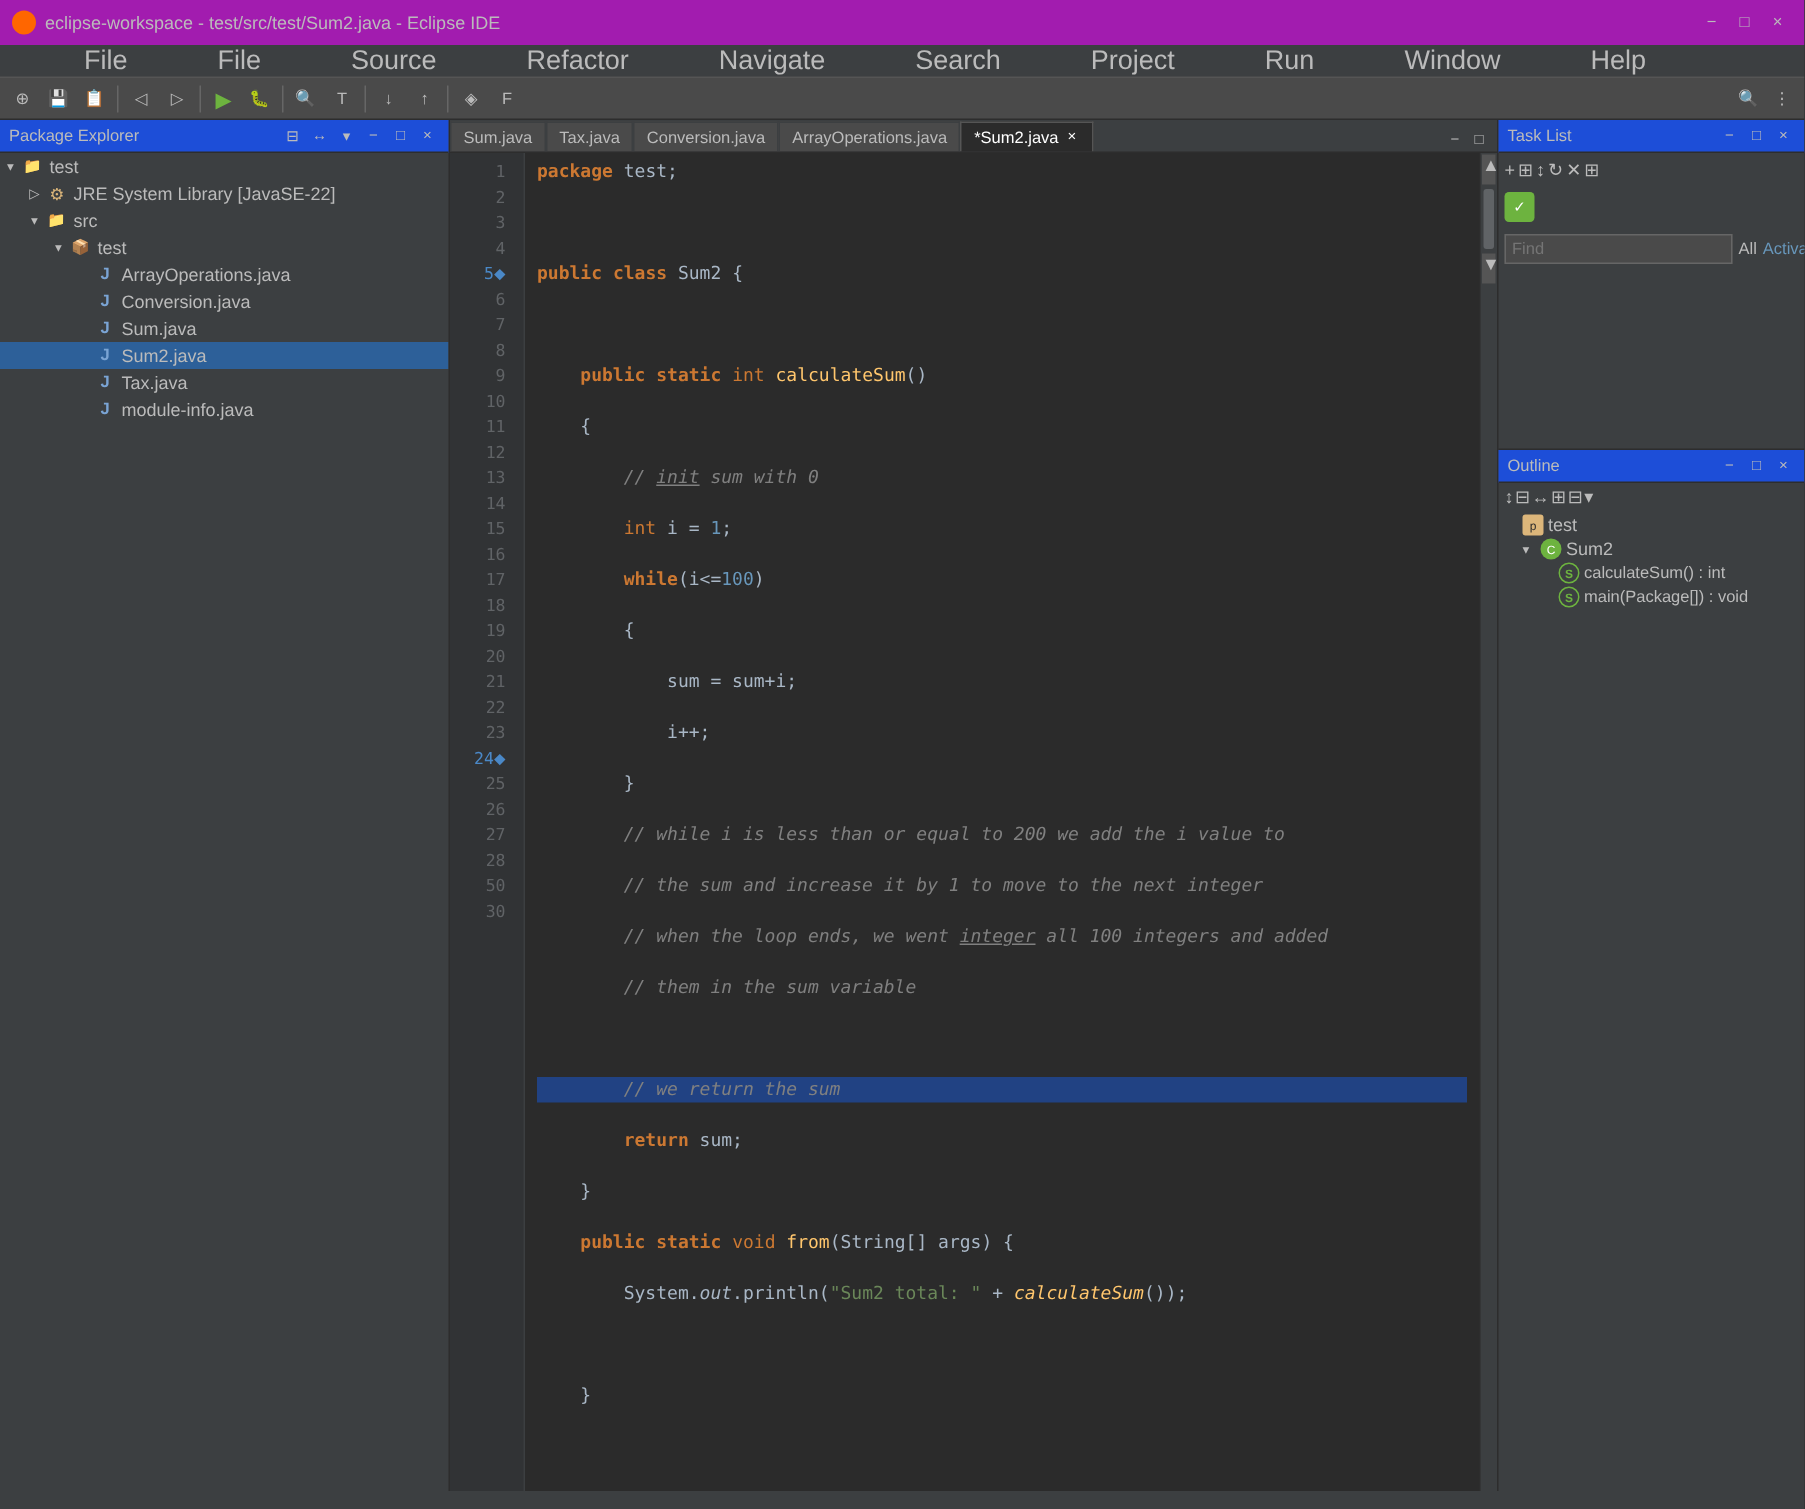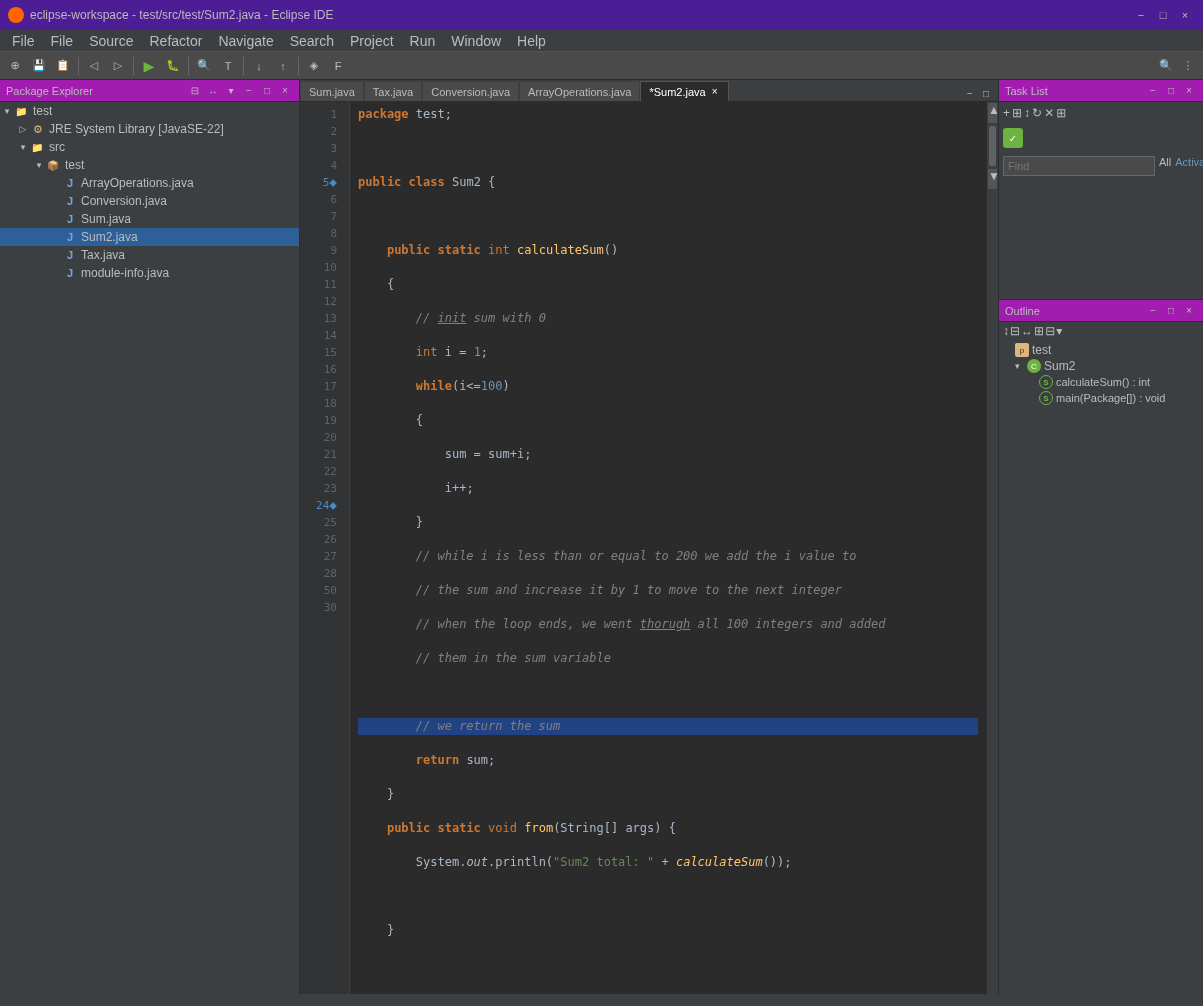--- a/index.html
+++ b/index.html
@@ -1,36 +1,36 @@
 <!DOCTYPE html>
 <html><head>
   <meta charset="utf-8">
   <style>
     * { box-sizing: border-box; margin: 0; padding: 0; }
     body { font-family: 'Segoe UI', Arial, sans-serif; font-size: 12px; background: #3c3f41; color: #bbbbbb; overflow: hidden; width: 1203px; height: 1006px; }
     
     
-    .title-bar { height: 30px; background: #4c1d95; display: flex; align-items: center; padding: 0 8px; color: #bbbbbb; font-size: 12px; }
+    .title-bar { height: 30px; background: #a21caf; display: flex; align-items: center; padding: 0 8px; color: #bbbbbb; font-size: 12px; }
     .title-bar .eclipse-icon { width: 16px; height: 16px; margin-right: 6px; background: #ff6600; border-radius: 50%; flex-shrink: 0; }
     .title-bar .title-text { flex: 1; }
     .title-bar .window-controls { display: flex; gap: 2px; }
     .title-bar .win-btn { width: 20px; height: 20px; display: flex; align-items: center; justify-content: center; cursor: pointer; font-size: 11px; color: #bbbbbb; }
 
     
     .menu-bar { height: 22px; background: #3c3f41; display: flex; align-items: center; padding: 0 4px; border-bottom: 1px solid #555; }
-    .menu-item { padding: 2px 8px; cursor: pointer; font-size: 14px; color: #bbbbbb; }
+    .menu-item { padding: 2px 8px; cursor: pointer; font-size: 18px; color: #bbbbbb; margin-left: 44px; }
 
     
     .toolbar { height: 28px; background: #4a4a4a; display: flex; align-items: center; padding: 0 4px; gap: 2px; border-bottom: 1px solid #2d2d2d; }
     .tb-btn { width: 22px; height: 22px; display: flex; align-items: center; justify-content: center; cursor: pointer; border-radius: 2px; color: #bbbbbb; font-size: 11px; flex-shrink: 0; }
     .tb-separator { width: 1px; height: 18px; background: #666; margin: 0 2px; flex-shrink: 0; }
 
     
     .package-explorer { width: 300px; flex-shrink: 0; background: #3c3f41; border-right: 1px solid #2d2d2d; display: flex; flex-direction: column; }
-    .panel-header { height: 22px; background: #a21caf; display: flex; align-items: center; padding: 0 6px; font-size: 11px; color: #bbbbbb; border-bottom: 1px solid #2d2d2d; }
+    .panel-header { height: 22px; background: #1d4ed8; display: flex; align-items: center; padding: 0 6px; font-size: 11px; color: #bbbbbb; border-bottom: 1px solid #2d2d2d; }
     .panel-header .header-title { flex: 1; }
     .panel-header .header-icons { display: flex; gap: 2px; }
     .panel-header .hdr-icon { width: 16px; height: 16px; display: flex; align-items: center; justify-content: center; cursor: pointer; font-size: 10px; }
 
     .tree-container { flex: 1; overflow-y: auto; font-size: 12px; }
     .tree-item { display: flex; align-items: center; padding: 1px 0; cursor: pointer; white-space: nowrap; }
     .tree-item.selected { background: #2d6099; }
     .tree-indent { display: inline-block; width: 16px; flex-shrink: 0; }
     .tree-arrow { width: 14px; flex-shrink: 0; display: flex; align-items: center; justify-content: center; font-size: 9px; }
     .tree-icon { width: 16px; height: 16px; flex-shrink: 0; display: flex; align-items: center; justify-content: center; margin-right: 3px; font-size: 10px; }
@@ -60,21 +60,21 @@
     .string { color: #6a8759; }
     .method { color: #ffc66d; }
     .number { color: #6897bb; }
     .normal { color: #a9b7c6; }
     .class-name { color: #a9b7c6; }
 
     
     .right-panel { width: 205px; flex-shrink: 0; background: #3c3f41; border-left: 1px solid #2d2d2d; display: flex; flex-direction: column; }
     .task-list-panel { height: 220px; border-bottom: 1px solid #2d2d2d; display: flex; flex-direction: column; }
     .outline-panel { flex: 1; display: flex; flex-direction: column; }
-    .find-bar { padding: 4px; display: flex; gap: 4px; }
+    .find-bar { padding: 4px; display: flex; gap: 4px; align-items: center; }
     .find-input { flex: 1; height: 20px; background: #4a4a4a; border: 1px solid #666; color: #bbbbbb; font-size: 11px; padding: 0 4px; }
 
     
     .outline-tree { flex: 1; overflow-y: auto; font-size: 12px; padding: 2px 0; }
     .outline-item { display: flex; align-items: center; padding: 1px 4px; cursor: pointer; }
     .outline-indent { display: inline-block; width: 12px; flex-shrink: 0; }
     .outline-arrow { width: 12px; flex-shrink: 0; font-size: 9px; }
 
     
     ::-webkit-scrollbar { width: 8px; height: 8px; }
@@ -317,21 +317,21 @@
 <div class="code-line">    <span class="normal">{</span></div>
 <div class="code-line">        <span class="comment">// <u>init</u> sum with 0</span></div>
 <div class="code-line">        <span class="type">int</span> <span class="normal">i = </span><span class="number">1</span><span class="normal">;</span></div>
 <div class="code-line">        <span class="kw">while</span><span class="normal">(i&lt;=</span><span class="number">100</span><span class="normal">)</span></div>
 <div class="code-line">        <span class="normal">{</span></div>
 <div class="code-line">            <span class="normal">sum = sum+i;</span></div>
 <div class="code-line">            <span class="normal">i++;</span></div>
 <div class="code-line">        <span class="normal">}</span></div>
 <div class="code-line">        <span class="comment">// while i is less than or equal to 200 we add the i value to</span></div>
 <div class="code-line">        <span class="comment">// the sum and increase it by 1 to move to the next integer</span></div>
-<div class="code-line">        <span class="comment">// when the loop ends, we went <u>thorugh</u> all 100 integers and added</span></div>
+<div class="code-line">        <span class="comment">// when the loop ends, we went <u>integer</u> all 100 integers and added</span></div>
 <div class="code-line">        <span class="comment">// them in the sum variable</span></div>
 <div class="code-line"></div>
 <div class="code-line highlighted">        <span class="comment">// we return the sum</span></div>
 <div class="code-line">        <span class="kw">return</span> <span class="normal">sum;</span></div>
 <div class="code-line">    <span class="normal">}</span></div>
 <div class="code-line">    <span class="kw">public</span> <span class="kw">static</span> <span class="type">void</span> <span class="method">from</span><span class="normal">(String[] args) {</span></div>
 <div class="code-line">        <span class="normal">System.</span><span class="normal" style="font-style:italic;">out</span><span class="normal">.println(</span><span class="string">"Sum2 total: "</span><span class="normal"> + </span><span class="method" style="font-style:italic;">calculateSum</span><span class="normal">());</span></div>
 <div class="code-line"></div>
 <div class="code-line">    <span class="normal">}</span></div>
 

